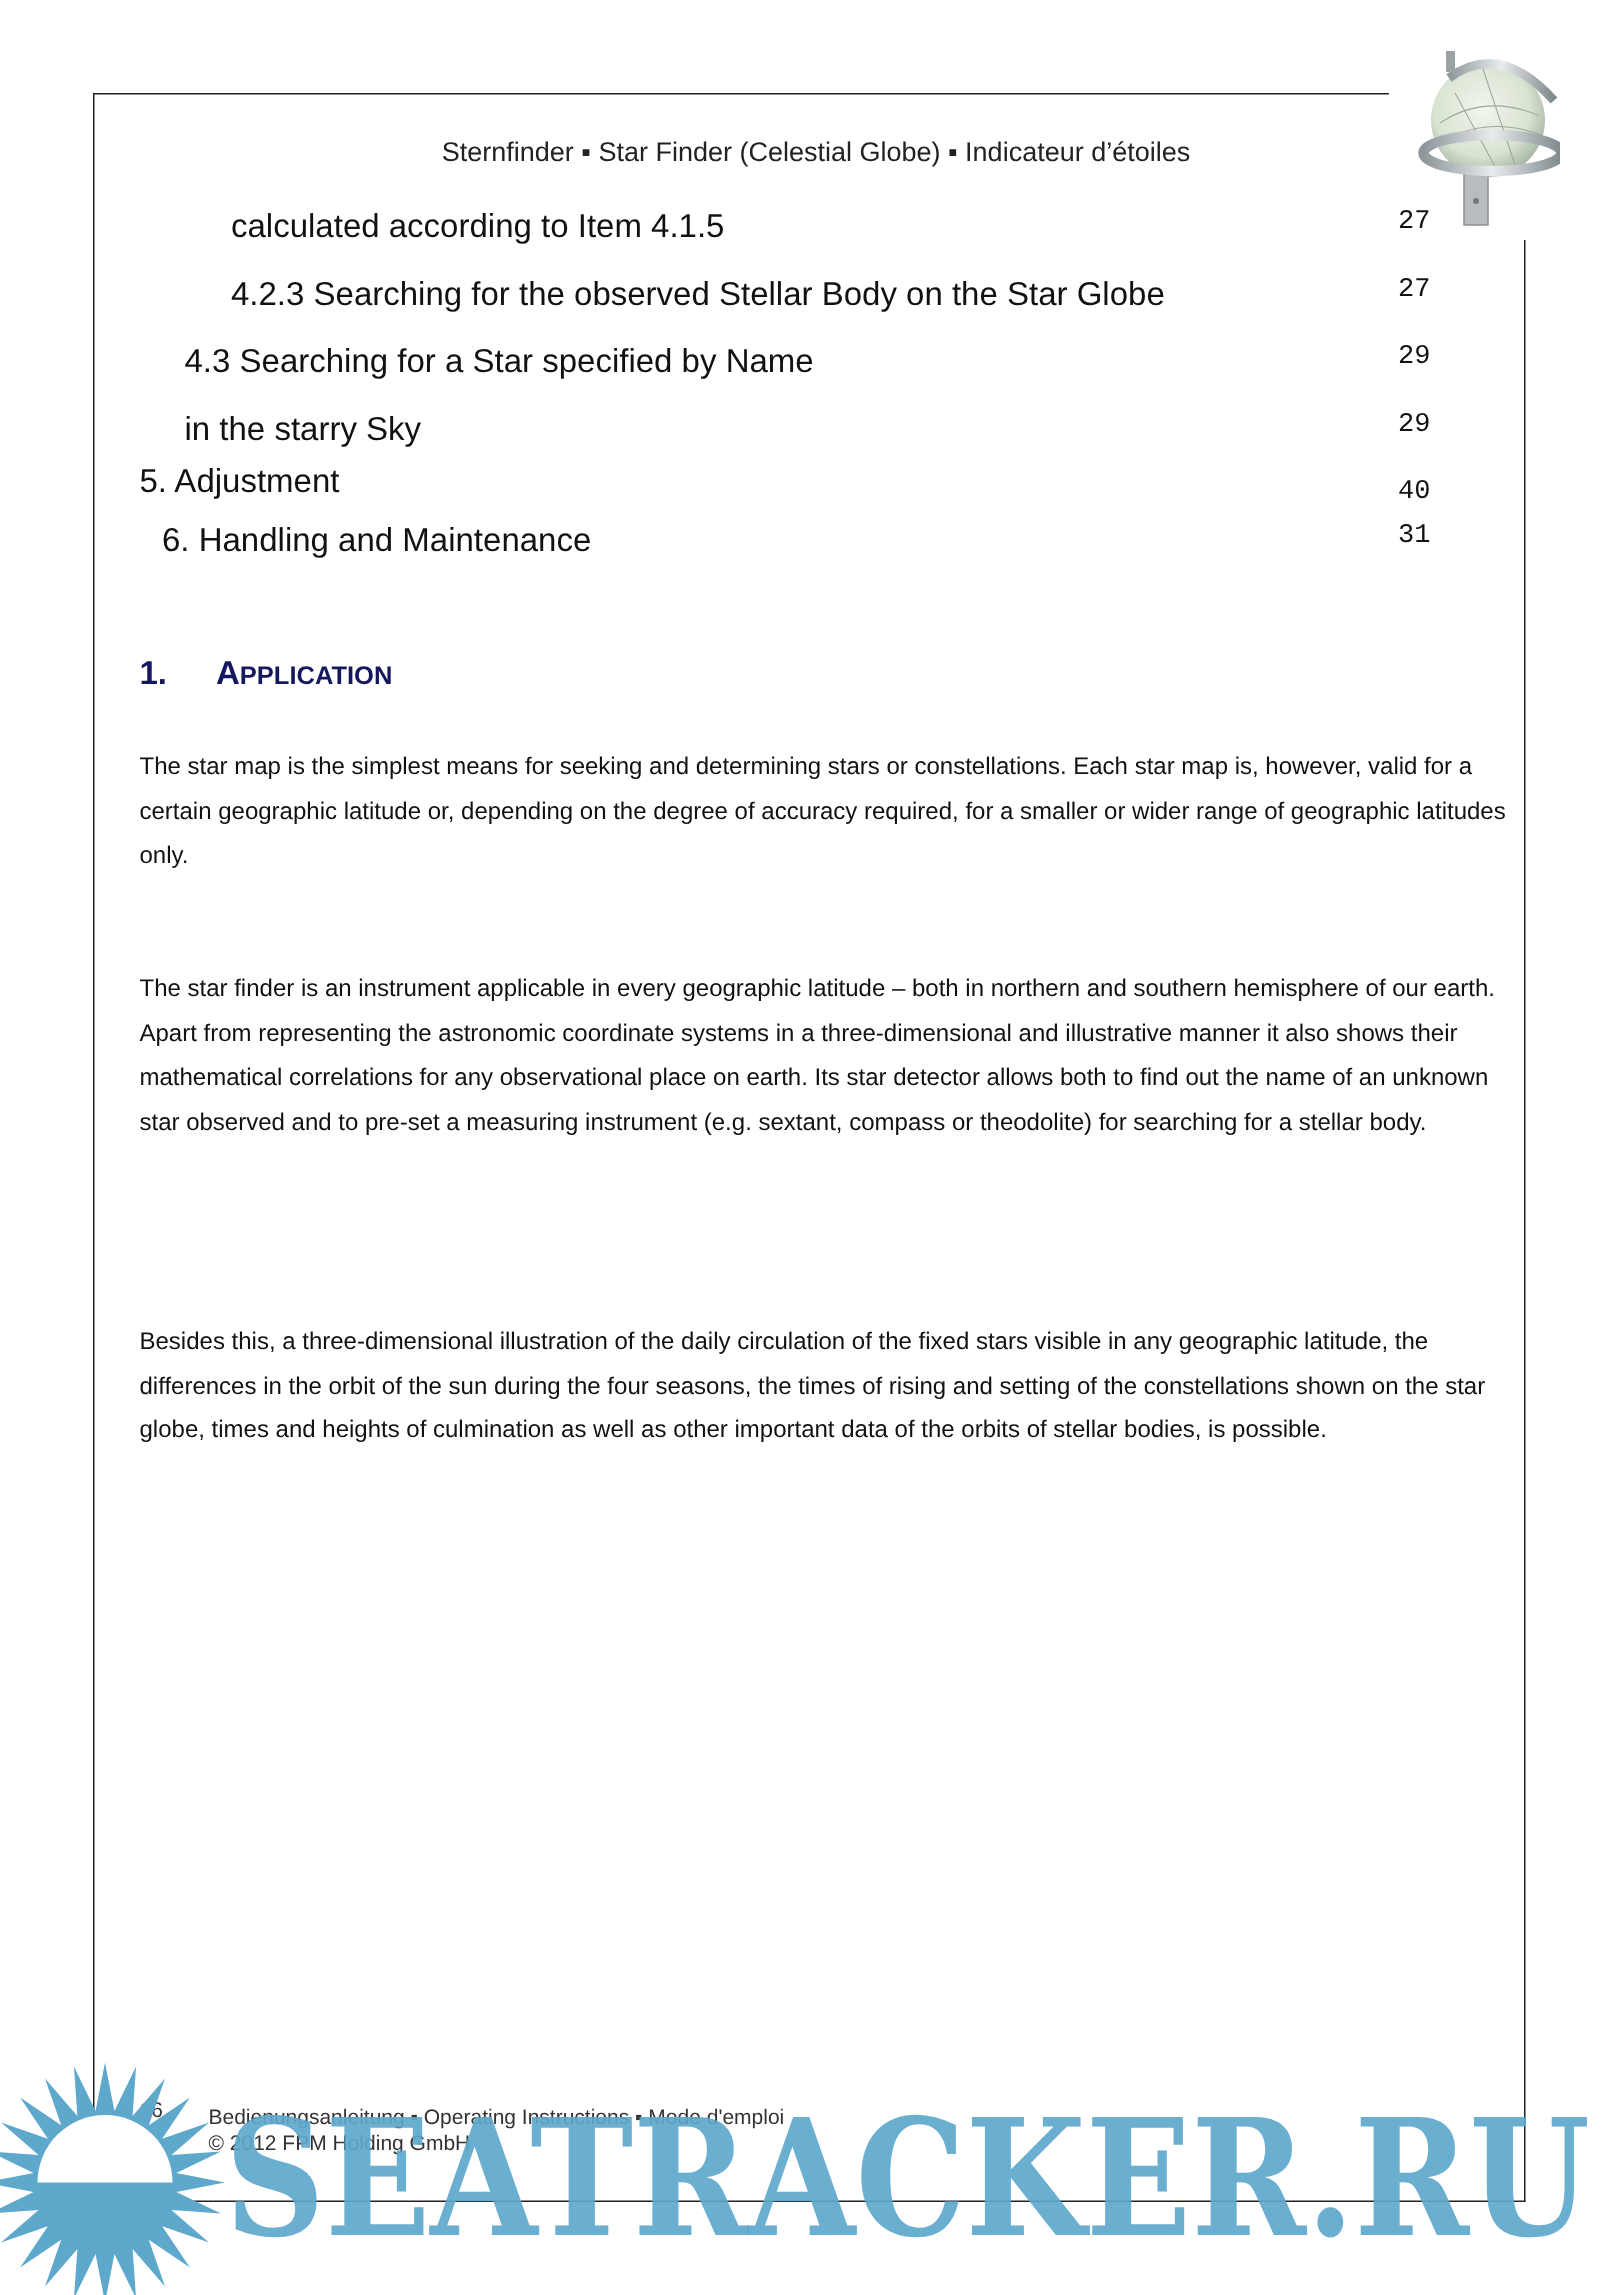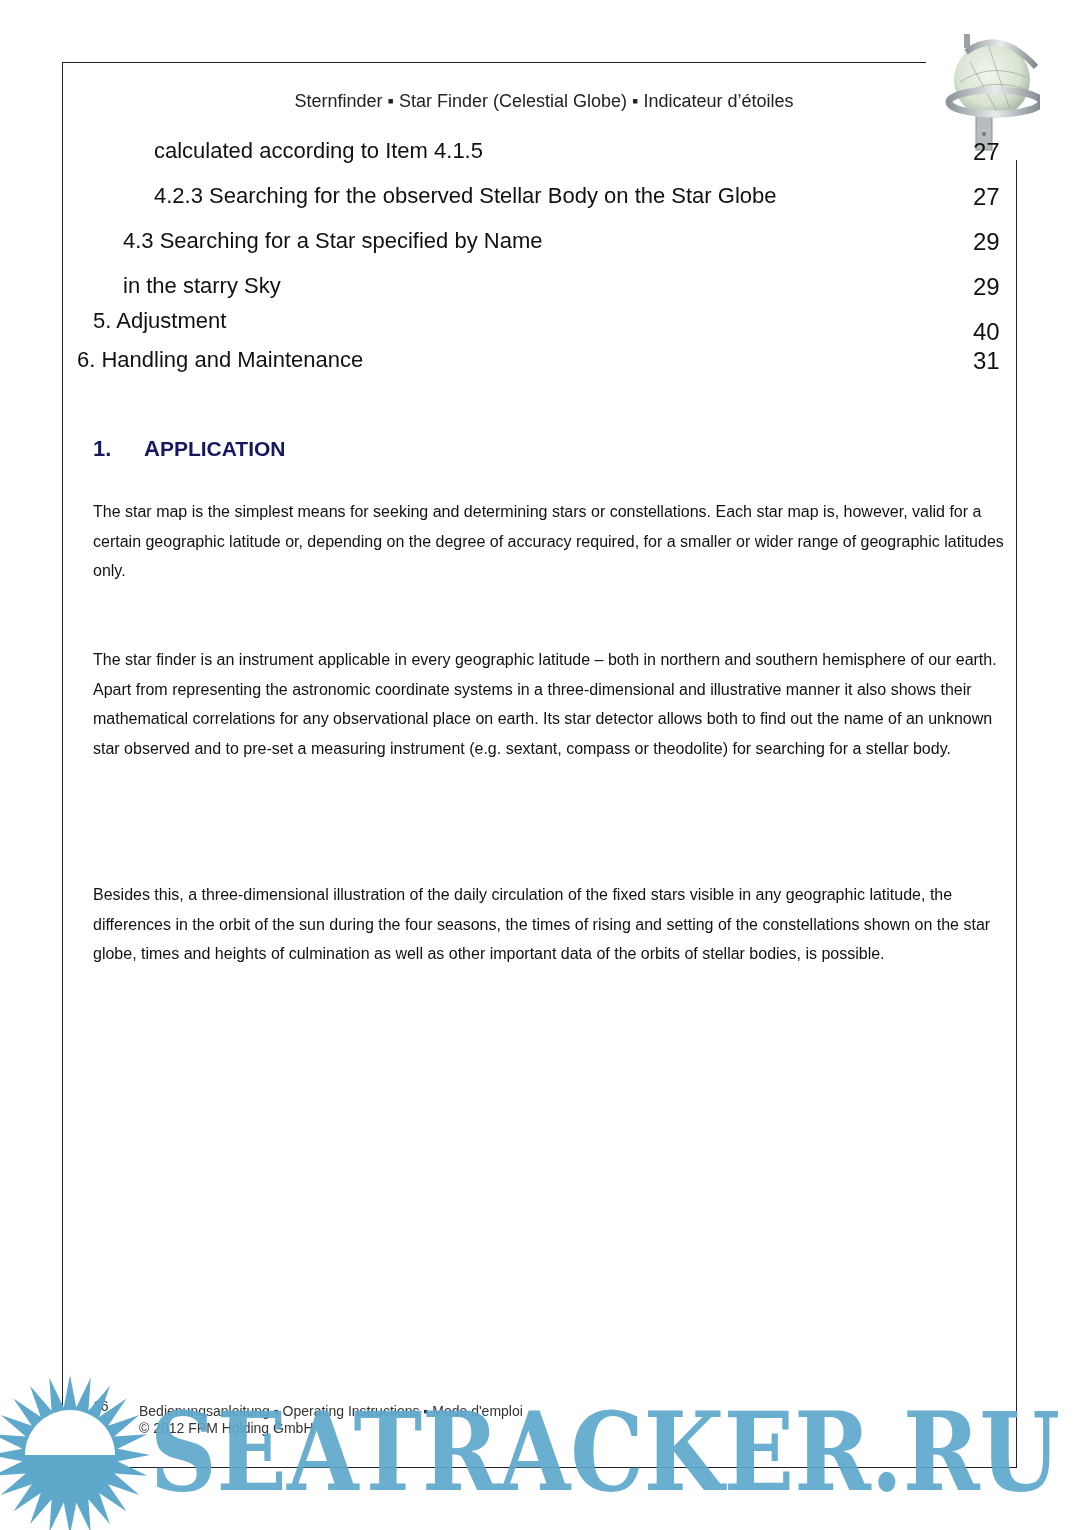--- a/index.html
+++ b/index.html
@@ -9,26 +9,26 @@
   .border-left { position:absolute; left:62px; top:62px; width:1px; height:1406px; background:#222; }
   .border-right { position:absolute; left:1016px; top:160px; width:1px; height:1308px; background:#222; }
   .border-bottom { position:absolute; left:62px; top:1467px; width:955px; height:1px; background:#222; }
 
   .running-header { position:absolute; left:0; width:1088px; top:91px; text-align:center; font-size:18px; color:#222; }
 
   .globe { position:absolute; left:940px; top:22px; width:100px; height:135px; }
 
   .toc { position:absolute; left:0; top:0; width:1080px; }
   .toc-row { position:absolute; font-size:22px; color:#111; white-space:nowrap; }
-  .toc-page { position:absolute; left:973px; font-size:24px; color:#111; }
+  .toc-page { position:absolute; left:932px; font-size:18px; color:#111;font-family:Liberation Mono, monospace; }
 
   .heading { position:absolute; left:93px; top:436px; font-size:22px; font-weight:bold; color:#15185e; }
   .heading .num { display:inline-block; width:51px; }
   .heading .sc-big { font-size:22px; }
-  .heading .sc-small { font-size:21px; }
+  .heading .sc-small { font-size:17px; }
 
   .para { position:absolute; left:93px; width:920px; font-size:16px; line-height:29.6px; color:#111; }
 
   .footer-num { position:absolute; left:93px; top:1398px; font-size:14px; color:#333; }
   .footer-line { position:absolute; left:139px; font-size:14px; color:#333; white-space:nowrap; }
 
   .watermark { position:absolute; left:0; top:1370px; width:1080px; height:160px; pointer-events:none; }
 </style>
 </head>
 <body>
@@ -71,21 +71,21 @@
 
   <div class="toc-row" style="left:123px; top:228px;">4.3 Searching for a Star specified by Name</div>
   <div class="toc-page" style="top:228px;">29</div>
 
   <div class="toc-row" style="left:123px; top:273px;">in the starry Sky</div>
   <div class="toc-page" style="top:273px;">29</div>
 
   <div class="toc-row" style="left:93px; top:308px;">5. Adjustment</div>
   <div class="toc-page" style="top:318px;">40</div>
 
-  <div class="toc-row" style="left:77px; top:347px;">6. Handling and Maintenance</div>
+  <div class="toc-row" style="left:108px; top:347px;">6. Handling and Maintenance</div>
   <div class="toc-page" style="top:347px;">31</div>
 </div>
 
 <div class="heading">
   <span class="num">1.</span><span class="sc-big">A</span><span class="sc-small">PPLICATION</span>
 </div>
 
 <div class="para" style="top:497px;">The star map is the simplest means for seeking and determining stars or constellations. Each star map is, however, valid for a certain geographic latitude or, depending on the degree of accuracy required, for a smaller or wider range of geographic latitudes only.</div>
 <div class="para" style="top:645px;">The star finder is an instrument applicable in every geographic latitude – both in northern and southern hemisphere of our earth. Apart from representing the astronomic coordinate systems in a three-dimensional and illustrative manner it also shows their mathematical correlations for any observational place on earth. Its star detector allows both to find out the name of an unknown star observed and to pre-set a measuring instrument (e.g. sextant, compass or theodolite) for searching for a stellar body.</div>
 <div class="para" style="top:880px;">Besides this, a three-dimensional illustration of the daily circulation of the fixed stars visible in any geographic latitude, the differences in the orbit of the sun during the four seasons, the times of rising and setting of the constellations shown on the star globe, times and heights of culmination as well as other important data of the orbits of stellar bodies, is possible.</div>

